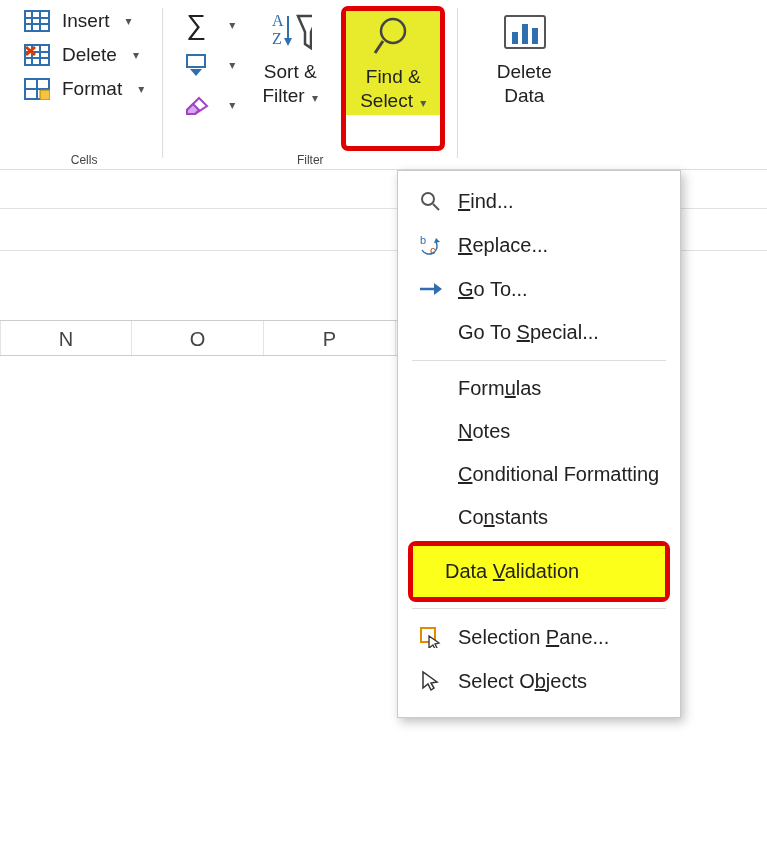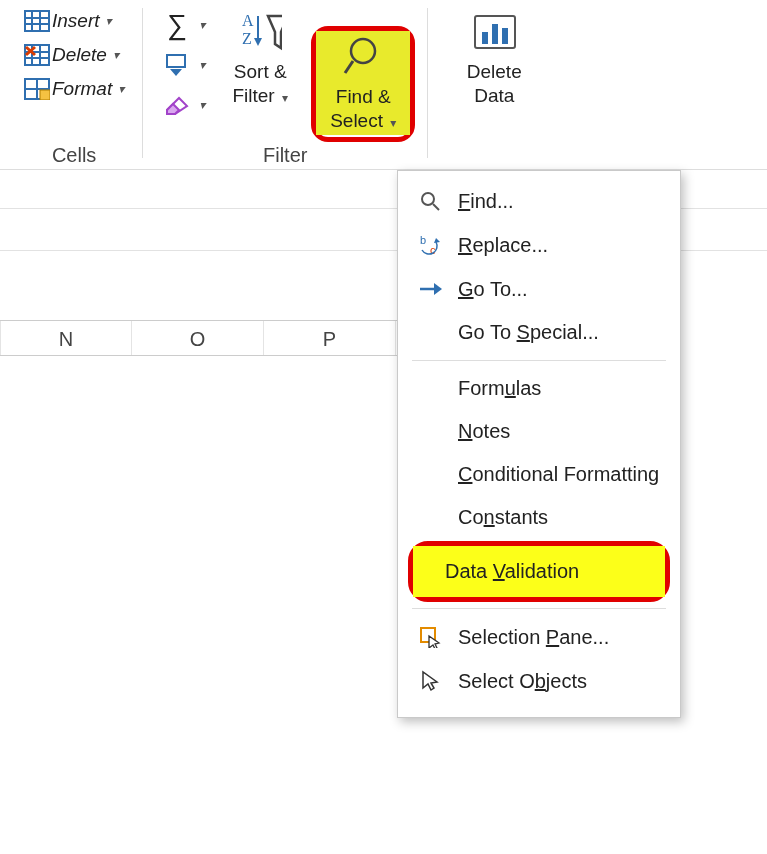--- a/index.html
+++ b/index.html
@@ -31,47 +31,46 @@
     height: 100%;
     padding-bottom: 2px;
   }
   .group-inner {
     display: flex;
     flex-direction: row;
     gap: 6px;
     flex: 1;
   }
   .group-label {
-    font-size: 20px;
+    font-size: 12px;
     color: #444;
     text-align: center;
     padding-top: 2px;
   }
   .group-sep {
     width: 1px;
     background: #ddd;
     height: 150px;
     margin: 2px 2px 0 2px;
   }
 
   
   .cells-col {
     display: flex;
     flex-direction: column;
     gap: 4px;
   }
   .mini-btn {
     display: flex;
     align-items: center;
-    gap: 2px;
+    gap: 12px;
     padding: 4px 6px;
     cursor: default;
     white-space: nowrap;
     font-size: 19px;
-    font-style: italic;
   }
   .mini-icon {
     width: 26px; height: 22px;
     display: inline-flex; align-items:center; justify-content:center;
   }
   .chev {
     font-size: 12px;
     padding-left: 4px;
     color:#555;
   }
@@ -94,22 +93,21 @@
     cursor: default;
   }
   .big-btn .big-icon {
     width:44px; height:44px; margin-bottom:6px;
     display:flex; align-items:center; justify-content:center;
   }
 
   .find-select-wrap {
     position:relative;
     border: 5px solid #e00000;
-    border-radius: 17px;
-    margin-top: 20px;
+    border-radius: 7px;
   }
   .find-select {
     background: #e8ea2c;
     width: 94px;
   }
 
   
   .analyze { width: 108px; }
 
   
@@ -182,21 +180,21 @@
   .mi-spacer {
     width:28px; flex:0 0 28px;
   }
   .mi-text .ul { text-decoration: underline; }
   .menu-sep {
     height:1px; background:#ddd;
     margin: 6px 14px;
   }
   .data-val-wrap {
     border: 5px solid #e00000;
-    border-radius: 20px;
+    border-radius: 8px;
     margin: 2px 10px;
   }
   .data-val {
     background:#fcff19;
     padding: 14px 12px 14px 32px;
   }
   
   .cells-group { margin-left: 8px; }
 </style>
 </head>

